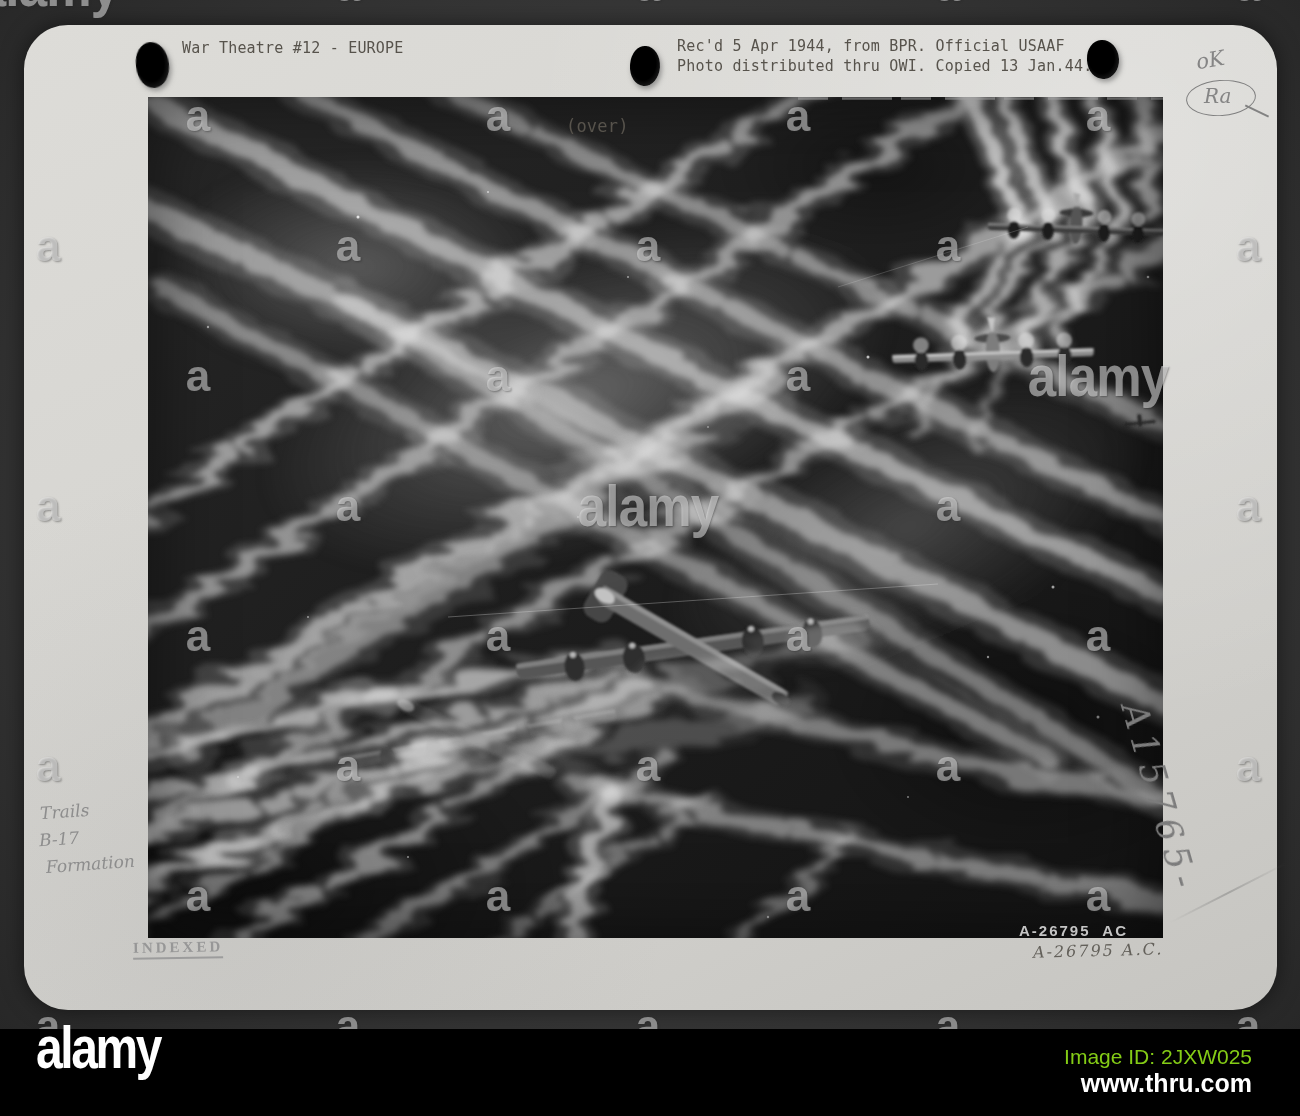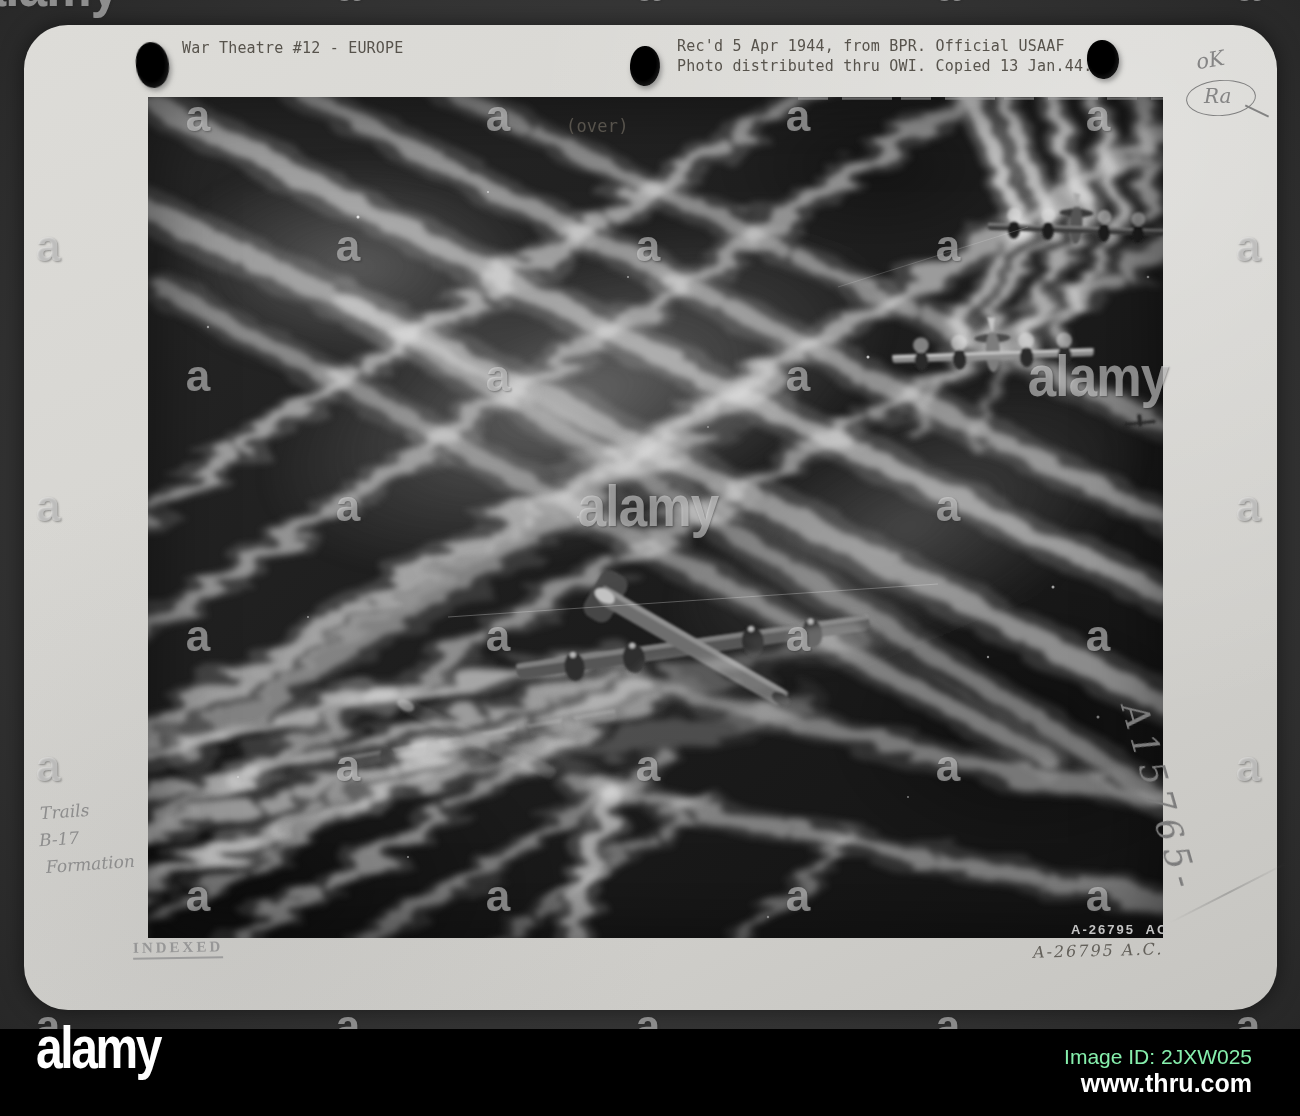--- a/index.html
+++ b/index.html
@@ -28,41 +28,41 @@
   #initials-tail{position:absolute;left:1244px;top:110px;width:26px;height:1.6px;background:#828282;
     transform:rotate(26deg);z-index:3;}
   #file-number{left:1152px;top:698px;font-size:35px;letter-spacing:7px;color:#7c7c7c;
     transform:rotate(74deg);transform-origin:left top;white-space:pre;}
   #pencil-caption{left:42px;top:797px;font-size:17px;transform:rotate(-4deg);line-height:27px;color:#8d8d8d;}
   #pencil-caption .l2{margin-left:-3px;}
   #pencil-caption .l3{margin-left:2px;}
   #indexed-stamp{position:absolute;left:133px;top:939px;z-index:3;font-family:"Liberation Serif",serif;
     font-weight:bold;font-size:15px;letter-spacing:3px;color:#979797;border-bottom:2px solid #9c9c9c;
     padding-bottom:1px;transform:rotate(-1deg);}
-  #photo-id-printed{position:absolute;left:1071px;top:922px;z-index:3;font-weight:bold;font-size:13px;
+  #photo-id-printed{position:absolute;left:1019px;top:922px;z-index:3;font-weight:bold;font-size:15px;
     letter-spacing:2px;color:#c4c4c4;white-space:pre;}
   #photo-id-pencil{left:1033px;top:941px;font-size:16px;letter-spacing:2px;color:#63605a;transform:rotate(-1.5deg);}
   .hole{position:absolute;z-index:4;border-radius:48% 52% 50% 50%;
     background:radial-gradient(ellipse at 45% 45%, #000 52%, #171717 72%, rgba(70,70,70,.85) 100%);
     box-shadow:2px 3px 5px rgba(90,90,90,.55);}
   #hole-1{left:136px;top:42px;width:33px;height:46px;transform:rotate(-6deg);}
   #hole-2{left:630px;top:46px;width:30px;height:40px;transform:rotate(4deg);}
   #hole-3{left:1087px;top:40px;width:32px;height:39px;transform:rotate(-3deg);}
   #crease{position:absolute;left:1164px;top:892px;width:128px;height:2px;z-index:3;
     background:linear-gradient(90deg,transparent,rgba(110,110,110,.4),transparent);transform:rotate(-27deg);}
   #wm-layer{position:absolute;inset:0;z-index:5;pointer-events:none;}
   .wm{position:absolute;font-weight:bold;font-family:"Liberation Sans",sans-serif;
     color:rgba(235,235,235,.5);text-shadow:1px 1px 2px rgba(35,35,35,.4);}
   .wm-small{font-size:44px;transform:translate(-50%,-54%);}
   .wm-big{font-size:58px;letter-spacing:-1px;transform:translate(-50%,-54%) scaleX(.88);
     color:rgba(228,228,228,.55);}
   #footer-bar{position:absolute;left:0;top:1029px;width:1300px;height:87px;background:#000;z-index:7;}
   #footer-logo{position:absolute;left:36px;top:-16px;color:#fff;font-weight:bold;font-size:60px;
     letter-spacing:-3px;transform:scaleX(.8);transform-origin:left center;}
-  #footer-image-id{position:absolute;right:48px;top:16px;color:#86efac;font-size:21px;text-align:right;}
+  #footer-image-id{position:absolute;right:48px;top:16px;color:#84cc16;font-size:21px;text-align:right;}
   #footer-site{position:absolute;right:48px;top:40px;color:#fff;font-size:25px;font-weight:bold;text-align:right;}
 </style>
 </head>
 <body>
 
 <div class="stage">
 
   <div class="paper"></div>
 
   <div class="photo">

